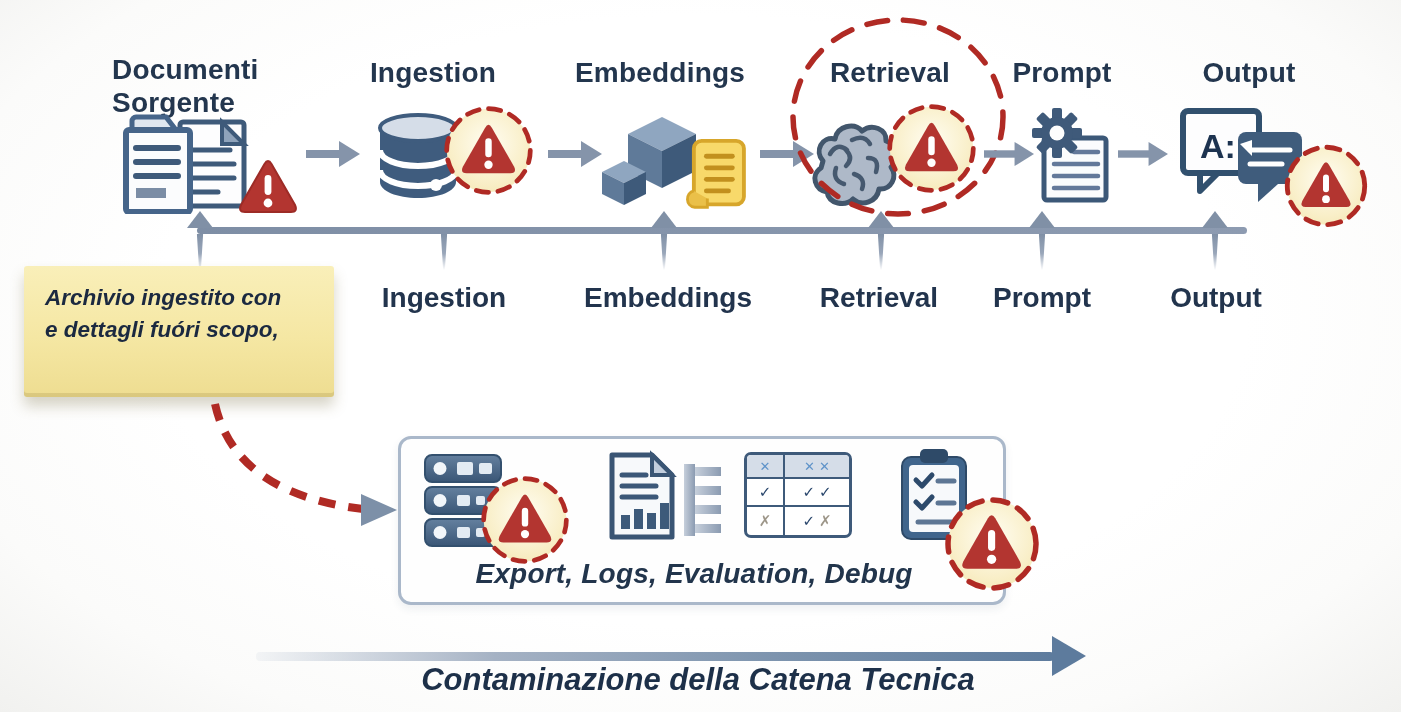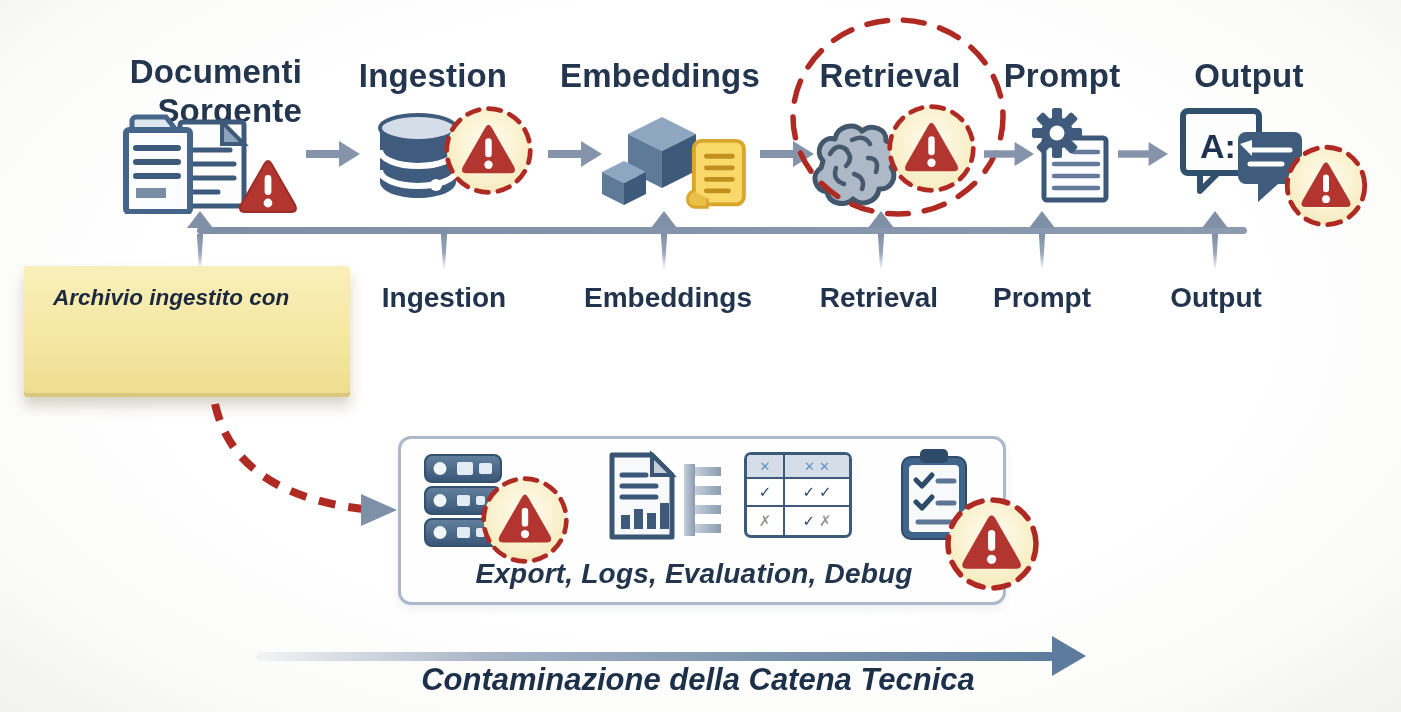--- a/index.html
+++ b/index.html
@@ -3,36 +3,36 @@
 <meta charset="utf-8">
 <style>
   html,body{margin:0;padding:0;background:#efefee;}
   .page{
     position:relative;width:1401px;height:712px;margin:0 auto;overflow:hidden;
     background:radial-gradient(ellipse at 50% 45%, #ffffff 55%, #fbfbfa 80%, #f1f1ef 100%);
     font-family:"Liberation Sans","DejaVu Sans",sans-serif;color:#23364e;
   }
   .abs{position:absolute;}
   .stage-label{
-    font-size:33px;font-weight:bold;color:#23364e;text-align:right;
+    font-size:28px;font-weight:bold;color:#23364e;text-align:left;
     transform:translateX(-50%);white-space:nowrap;letter-spacing:.2px;
   }
   .stage-label.wrap{white-space:normal;width:190px;line-height:1.18;}
   .tl-label{
     font-size:28px;font-weight:bold;color:#22344d;transform:translateX(-50%);white-space:nowrap;
   }
   .tl-line{background:linear-gradient(90deg,#7e8ea5,#8d9bb1 60%,#84129b00);
     background:linear-gradient(90deg,#7e8ea5,#8d9bb1);border-radius:4px;}
   .tl-uparrow{width:0;height:0;border-left:13px solid transparent;border-right:13px solid transparent;
     border-bottom:17px solid #8090a6;transform:translateX(-50%);}
   .tl-tick{width:9px;height:36px;transform:translateX(-50%);
     background:linear-gradient(180deg,#8090a6 0%,#9aa7ba 55%,rgba(150,160,180,0) 100%);
     clip-path:polygon(15% 0,85% 0,60% 100%,40% 100%);}
   .note{
-    width:268px;height:99px;padding:16px 29px;border-radius:3px;
+    width:268px;height:99px;padding:16px 21px;border-radius:3px;
     background:linear-gradient(180deg,#f9efb9 0%,#f5e7a3 55%,#eedd91 100%);
     box-shadow:0 9px 14px rgba(110,100,55,.28), inset 0 -4px 0 rgba(160,140,70,.25);
     font-style:italic;font-weight:bold;font-size:22.5px;line-height:1.44;color:#1b2940;
   }
   .toolbox{
     width:602px;height:163px;background:#fefefe;border:3px solid #aab8ca;border-radius:13px;
     box-shadow:0 4px 8px rgba(40,60,90,.08);
   }
   .box-caption{font-style:italic;font-weight:bold;font-size:28px;color:#22354c;
     transform:translateX(-50%);white-space:nowrap;letter-spacing:.2px;text-align:right;}
@@ -257,20 +257,21 @@
   <div class="abs tl-tick" style="left:1215px;top:234px"></div>
 
   <div class="abs tl-label" style="left:444px;top:282px">Ingestion</div>
   <div class="abs tl-label" style="left:668px;top:282px">Embeddings</div>
   <div class="abs tl-label" style="left:879px;top:282px">Retrieval</div>
   <div class="abs tl-label" style="left:1042px;top:282px">Prompt</div>
   <div class="abs tl-label" style="left:1216px;top:282px">Output</div>
 
   <div class="abs note" style="left:24px;top:266px">
     <div>Archivio ingestito con</div>
+    <div>e dettagli fuóri scopo,</div>
   </div>
 
   <svg class="abs" style="left:175px;top:396px" width="235" height="140" viewBox="0 0 235 140">
     <path d="M40,8 C52,62 95,102 188,113" fill="none" stroke="#b02a24" stroke-width="8" stroke-dasharray="17 13"></path>
     <polygon points="186,98 222,114 186,130" fill="#7d90a8"></polygon>
   </svg>
 
   <div class="abs toolbox" style="left:398px;top:436px"></div>
 
   <svg class="abs" style="left:424px;top:454px" width="80" height="94" viewBox="0 0 80 94">

